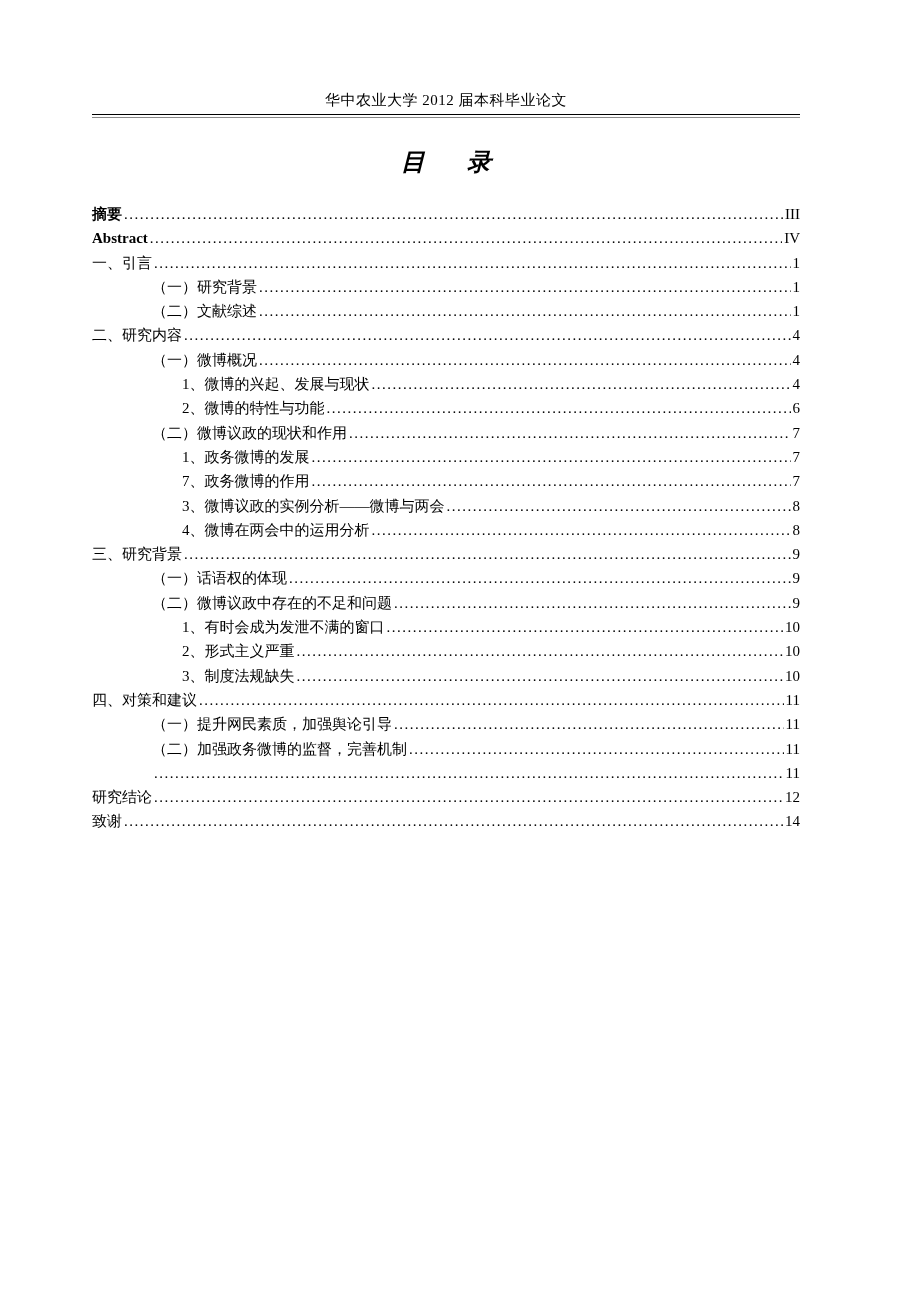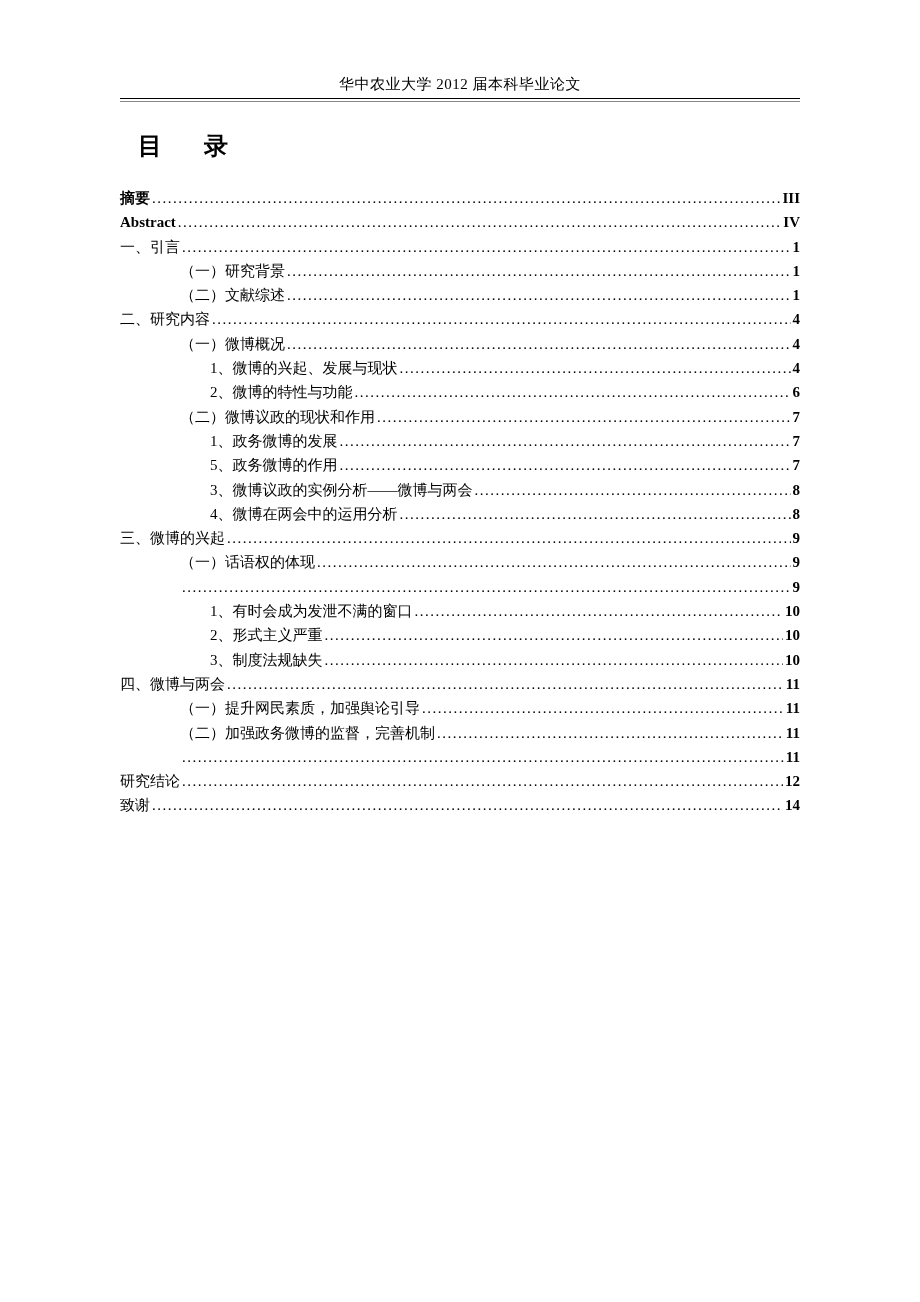--- a/index.html
+++ b/index.html
@@ -9,43 +9,45 @@
     }
     body {
       width: 920px;
       height: 1302px;
       background: #ffffff;
       font-family: "SimSun", "宋体", serif;
       color: #000000;
       position: relative;
     }
     .page {
-      padding: 75px 120px 0 120px;
+      padding: 75px 120px 0 92px;
+      margin-top: 16px;
     }
     .header {
       text-align: center;
       font-size: 15px;
       padding-bottom: 4px;
       letter-spacing: 0.5px;
     }
     .header-line {
       border-bottom: 1.5px solid #000;
       margin-bottom: 2px;
     }
     .header-line-thin {
       border-bottom: 0.5px solid #888;
       margin-bottom: 28px;
     }
     .title {
-      text-align: left;
+      text-align: center;
       font-size: 24px;
       font-weight: bold;
       letter-spacing: 18px;
       margin-bottom: 24px;
       padding-left: 18px;
+      font-style: italic;
     }
     .toc {
       font-size: 15px;
       line-height: 1.62;
     }
     .toc-row {
       display: flex;
       align-items: baseline;
       white-space: nowrap;
     }
@@ -66,21 +68,20 @@
       letter-spacing: 1.5px;
       color: #000;
       margin: 0 2px;
     }
     .toc-dots::after {
       content: "........................................................................................................................................................................................";
     }
     .toc-page {
       flex-shrink: 0;
       font-family: "Times New Roman", serif;
-      font-weight: bold;
     }
     .indent-1 {
       padding-left: 60px;
       align-items: flex-end;
     }
     .indent-2 {
       padding-left: 90px;
     }
   </style>
 </head>
@@ -141,65 +142,66 @@
         <span class="toc-label">（二）微博议政的现状和作用</span>
         <span class="toc-dots"></span>
         <span class="toc-page">7</span>
       </div>
       <div class="toc-row indent-2">
         <span class="toc-label">1、政务微博的发展</span>
         <span class="toc-dots"></span>
         <span class="toc-page">7</span>
       </div>
       <div class="toc-row indent-2">
-        <span class="toc-label">5、政务微博的作用</span>
+        <span class="toc-label">7、政务微博的作用</span>
         <span class="toc-dots"></span>
         <span class="toc-page">7</span>
       </div>
       <div class="toc-row indent-2">
         <span class="toc-label">3、微博议政的实例分析——微博与两会</span>
         <span class="toc-dots"></span>
         <span class="toc-page">8</span>
       </div>
       <div class="toc-row indent-2">
         <span class="toc-label">4、微博在两会中的运用分析</span>
         <span class="toc-dots"></span>
         <span class="toc-page">8</span>
       </div>
       <div class="toc-row">
-        <span class="toc-label">三、微博的兴起</span>
+        <span class="toc-label">三、研究背景</span>
         <span class="toc-dots"></span>
         <span class="toc-page">9</span>
       </div>
       <div class="toc-row indent-1">
         <span class="toc-label">（一）话语权的体现</span>
         <span class="toc-dots"></span>
         <span class="toc-page">9</span>
       </div>
       <div class="toc-row indent-1">
+        <span class="toc-label">（二）微博议政中存在的不足和问题</span>
         <span class="toc-dots"></span>
         <span class="toc-page">9</span>
       </div>
       <div class="toc-row indent-2">
         <span class="toc-label">1、有时会成为发泄不满的窗口</span>
         <span class="toc-dots"></span>
         <span class="toc-page">10</span>
       </div>
       <div class="toc-row indent-2">
         <span class="toc-label">2、形式主义严重</span>
         <span class="toc-dots"></span>
         <span class="toc-page">10</span>
       </div>
       <div class="toc-row indent-2">
         <span class="toc-label">3、制度法规缺失</span>
         <span class="toc-dots"></span>
         <span class="toc-page">10</span>
       </div>
       <div class="toc-row">
-        <span class="toc-label">四、微博与两会</span>
+        <span class="toc-label">四、对策和建议</span>
         <span class="toc-dots"></span>
         <span class="toc-page">11</span>
       </div>
       <div class="toc-row indent-1">
         <span class="toc-label">（一）提升网民素质，加强舆论引导</span>
         <span class="toc-dots"></span>
         <span class="toc-page">11</span>
       </div>
       <div class="toc-row indent-1">
         <span class="toc-label">（二）加强政务微博的监督，完善机制</span>

